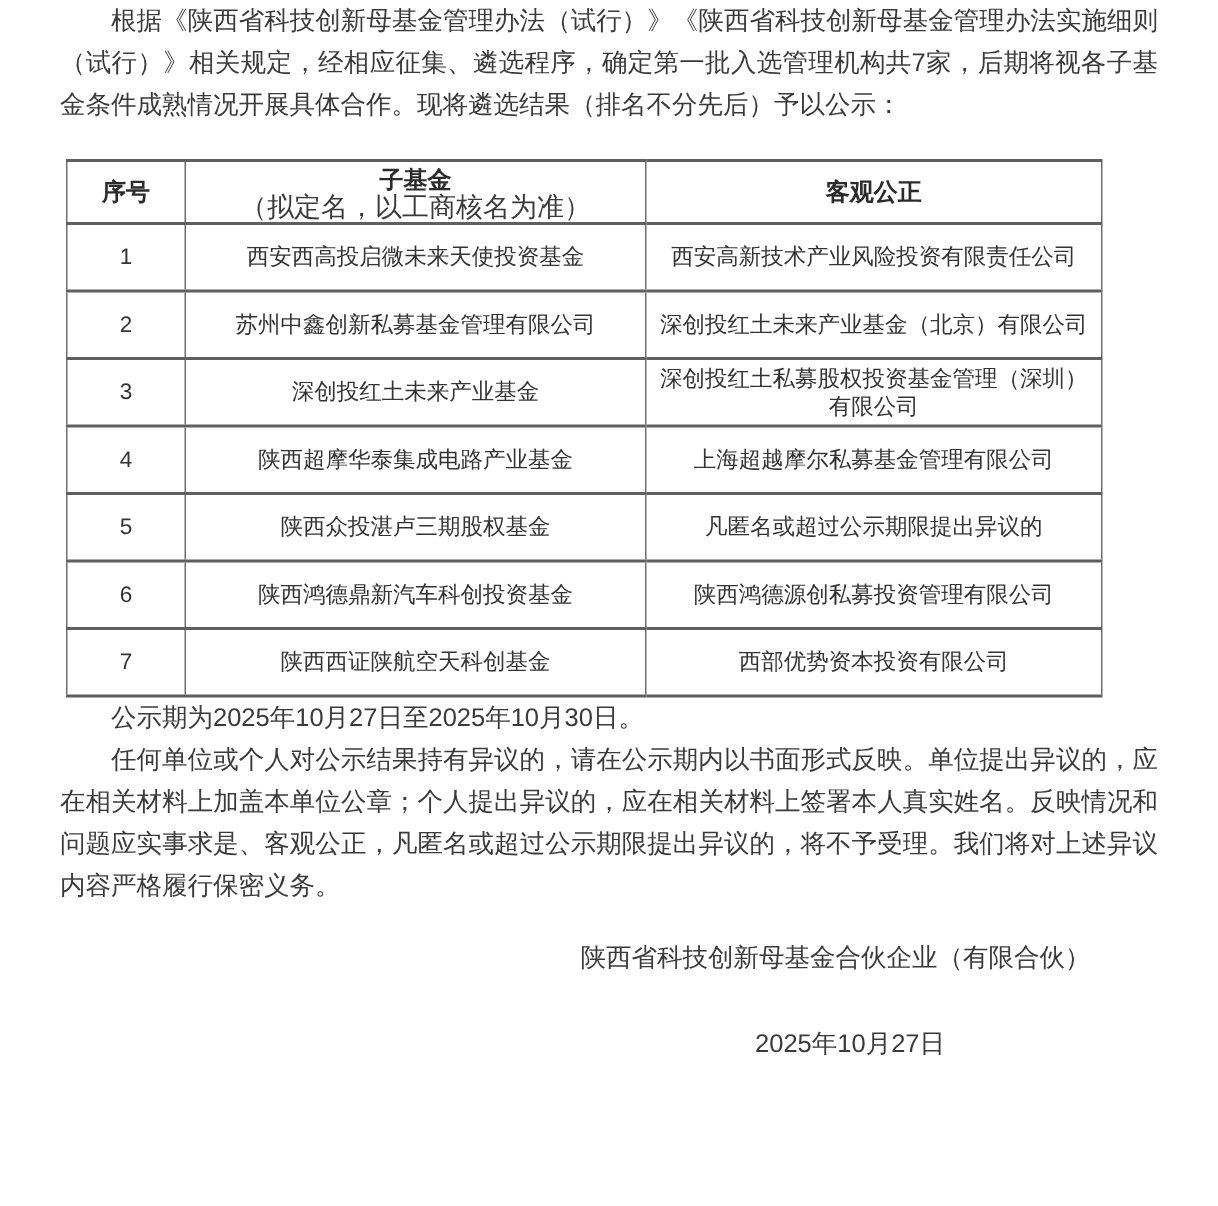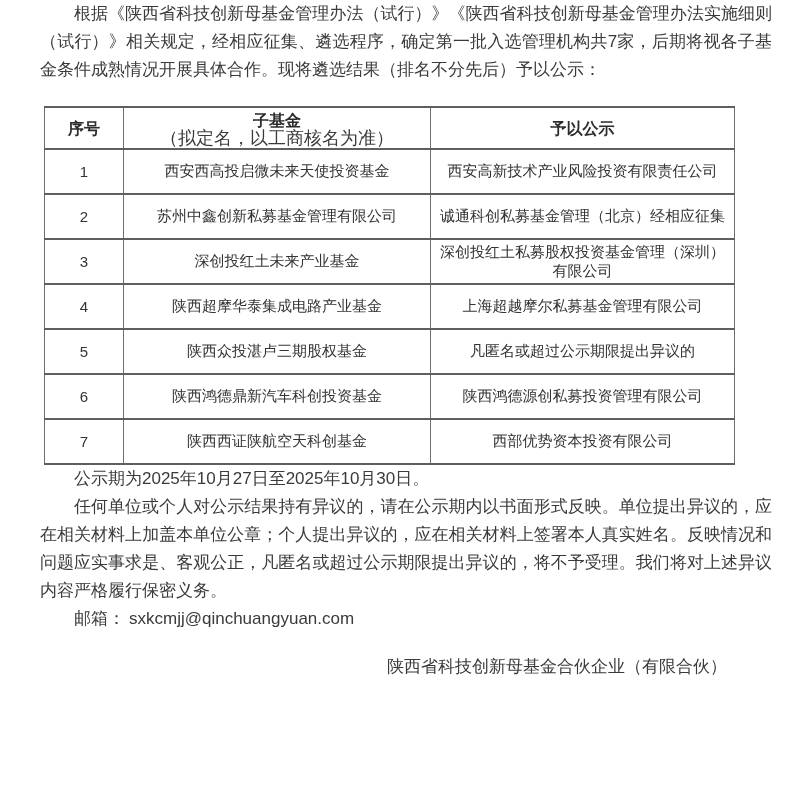--- a/index.html
+++ b/index.html
@@ -90,33 +90,33 @@
         <col class="c-fund">
         <col class="c-mgr">
     </colgroup>
     <thead>
       <tr>
         <th>序号</th>
         <th>
           <div class="th-main">子基金</div>
           <div class="th-note">（拟定名，以工商核名为准）</div>
         </th>
-        <th>予以公示</th>
+        <th>客观公正</th>
       </tr>
     </thead>
     <tbody>
       <tr>
         <td>1</td>
         <td>西安西高投启微未来天使投资基金</td>
         <td>西安高新技术产业风险投资有限责任公司</td>
       </tr>
       <tr>
         <td>2</td>
         <td>苏州中鑫创新私募基金管理有限公司</td>
-        <td>诚通科创私募基金管理（北京）经相应征集</td>
+        <td>深创投红土未来产业基金（北京）有限公司</td>
       </tr>
       <tr>
         <td>3</td>
         <td>深创投红土未来产业基金</td>
         <td>深创投红土私募股权投资基金管理（深圳）有限公司</td>
       </tr>
       <tr>
         <td>4</td>
         <td>陕西超摩华泰集成电路产业基金</td>
         <td>上海超越摩尔私募基金管理有限公司</td>
@@ -136,20 +136,18 @@
         <td>陕西西证陕航空天科创基金</td>
         <td>西部优势资本投资有限公司</td>
       </tr>
     </tbody>
   </table>
 
   <p class="para notice">公示期为2025年10月27日至2025年10月30日。</p>
 
   <p class="para objection">任何单位或个人对公示结果持有异议的，请在公示期内以书面形式反映。单位提出异议的，应在相关材料上加盖本单位公章；个人提出异议的，应在相关材料上签署本人真实姓名。反映情况和问题应实事求是、客观公正，凡匿名或超过公示期限提出异议的，将不予受理。我们将对上述异议内容严格履行保密义务。</p>
 
-  <p class="para email-line">
-    <span>邮箱：</span><span class="email-addr">sxkcmjj@qinchuangyuan.com</span>
-  </p>
 
   <p class="signature">陕西省科技创新母基金合伙企业（有限合伙）</p>
 
+  <p class="date">2025年10月27日</p>
 
 </div>
 
 </body></html>

